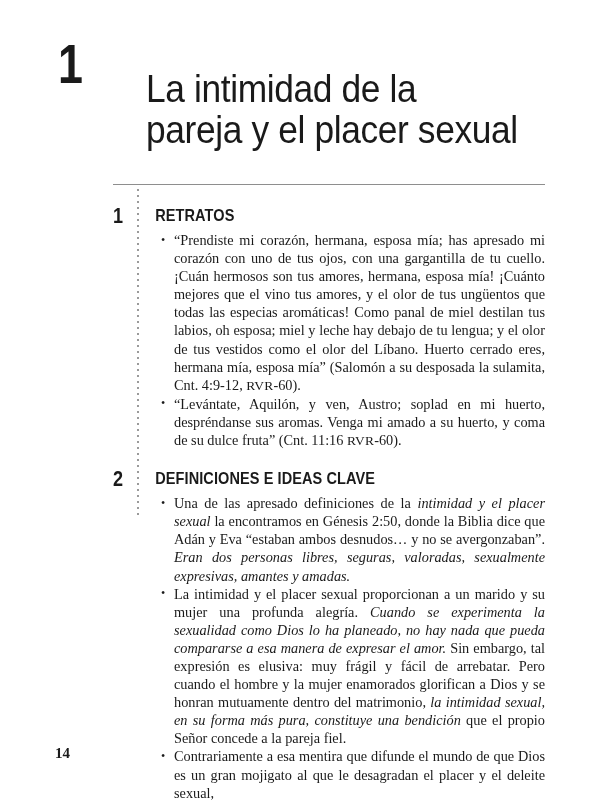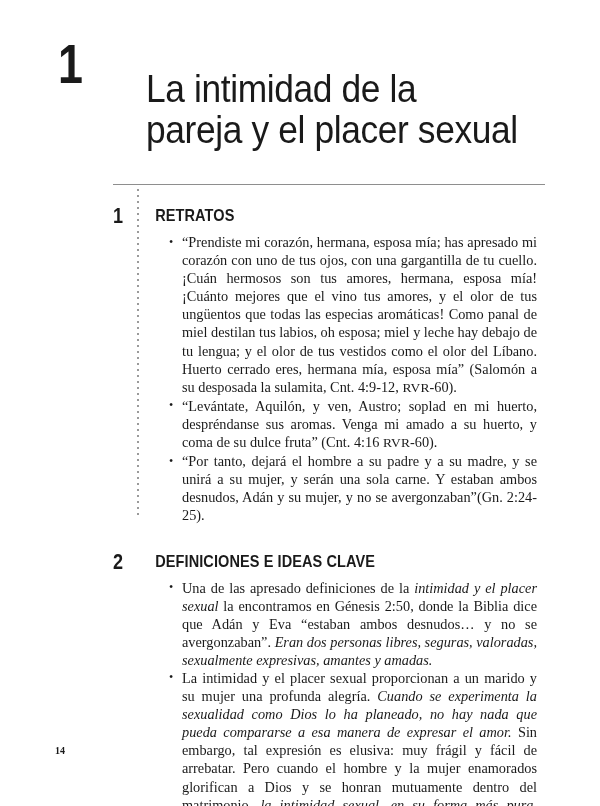--- a/index.html
+++ b/index.html
@@ -95,21 +95,21 @@
     font-size: 16.5px;
     line-height: 20px;
     letter-spacing: 0.1px;
     color: #1a1a1a;
     transform: scaleX(0.88);
     transform-origin: left top;
   }
 
   ul.bullets {
     list-style: none;
-    margin: 8px;
+    margin: 0;
     padding: 0 0 0 48px;
   }
   ul.bullets li {
     position: relative;
     padding-left: 13px;
     margin: 0 0 0 0;
     font-size: 14.3px;
     line-height: 18.1px;
     text-align: justify;
     text-justify: inter-word;
@@ -135,21 +135,21 @@
 
   .gap-sections { height: 18px; }
 
   
   .folio {
     position: absolute;
     left: 55px;
     top: 745px;
     font-family: "Liberation Serif", "DejaVu Serif", serif;
     font-weight: 700;
-    font-size: 10px;
+    font-size: 15px;
     color: #1a1a1a;
   }
 </style>
 </head>
 <body>
 
 <div class="page">
 
   <div class="chapter-num">1</div>
   <h1 class="chapter-title">La intimidad de la pareja y el placer sexual</h1>
@@ -157,22 +157,21 @@
   <div class="spine"></div>
 
   <div class="content">
 
     <section class="section">
       <div class="sec-num">1</div>
       <h2 class="sec-title">RETRATOS</h2>
 
       <ul class="bullets">
         <li><span>“Prendiste mi corazón, hermana, esposa mía; has apresado mi corazón con uno de tus ojos, con una gargantilla de tu cuello. ¡Cuán hermosos son tus amores, hermana, esposa mía! ¡Cuánto mejores que el vino tus amores, y el olor de tus ungüentos que todas las especias aromáticas! Como panal de miel destilan tus labios, oh esposa; miel y leche hay debajo de tu lengua; y el olor de tus vestidos como el olor del Líbano. Huerto cerrado eres, hermana mía, esposa mía” (Salomón a su desposada la sulamita, Cnt. 4:9-12, </span><span class="sc">RVR</span><span>-60).</span></li>
-        <li><span>“Levántate, Aquilón, y ven, Austro; soplad en mi huerto, despréndanse sus aromas. Venga mi amado a su huerto, y coma de su dulce fruta” (Cnt. 4:16 </span><span class="sc">RVR</span><span>-60).</span></li>
-        <li><span>“Por tanto, dejará el hombre a su padre y a su madre, y se unirá a su mujer, y serán una sola carne. Y estaban ambos desnudos, Adán y su mujer, y no se avergonzaban”(Gn. 2:24-25).</span></li>
+        <li><span>“Levántate, Aquilón, y ven, Austro; soplad en mi huerto, despréndanse sus aromas. Venga mi amado a su huerto, y coma de su dulce fruta” (Cnt. 11:16 </span><span class="sc">RVR</span><span>-60).</span></li>
       </ul>
     </section>
 
     <div class="gap-sections"></div>
 
     <section class="section">
       <div class="sec-num">2</div>
       <h2 class="sec-title">DEFINICIONES E IDEAS CLAVE</h2>
 
       <ul class="bullets">

